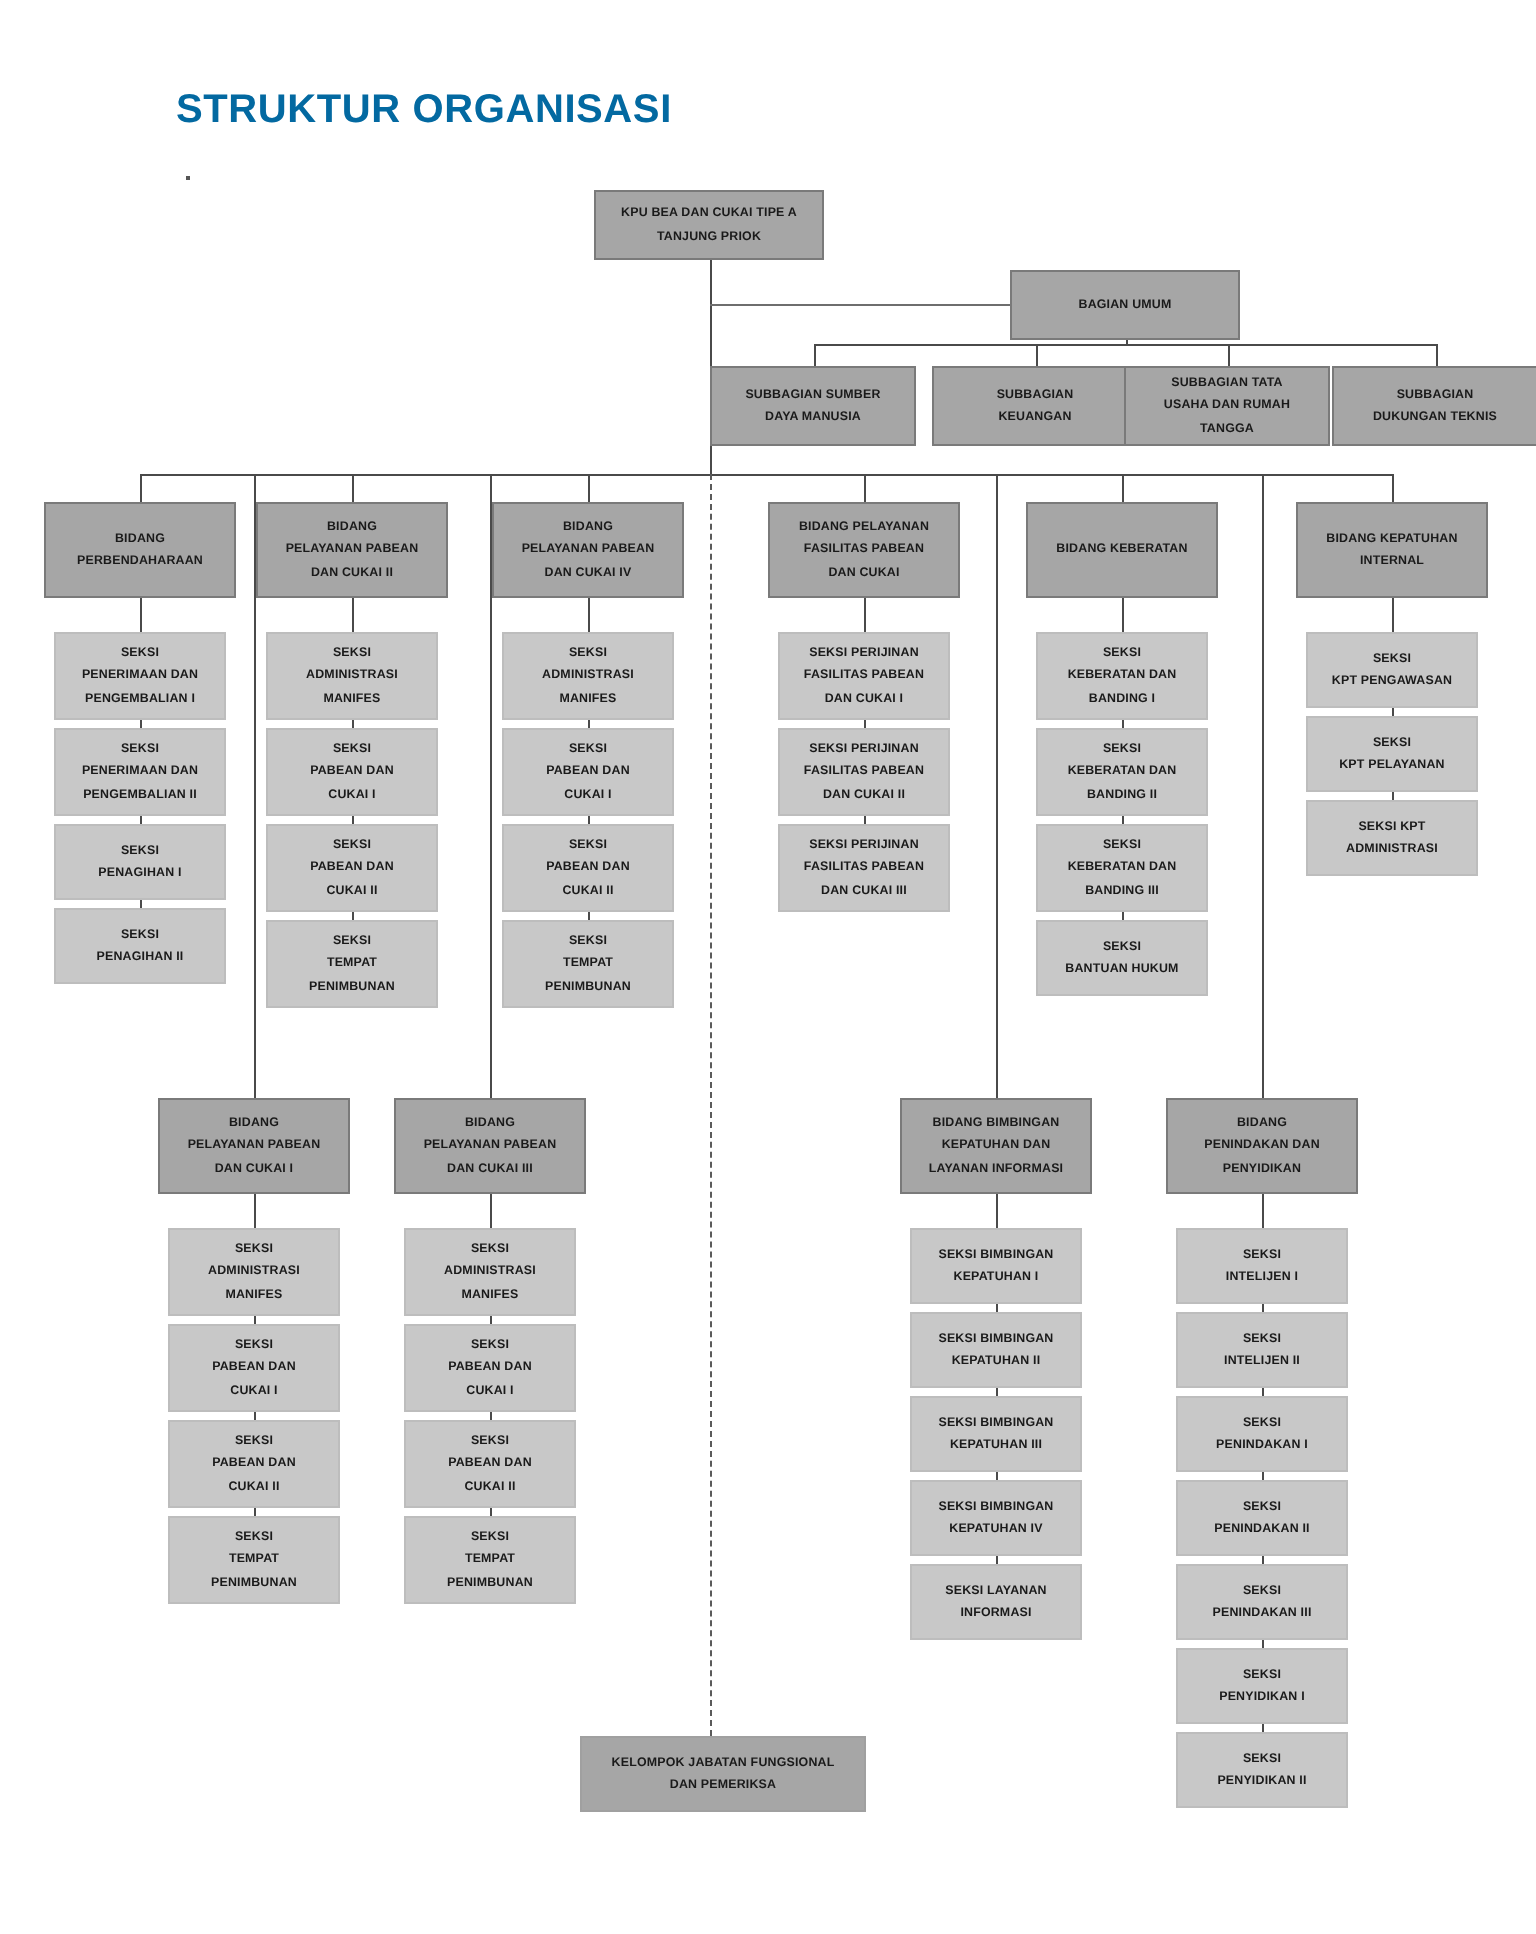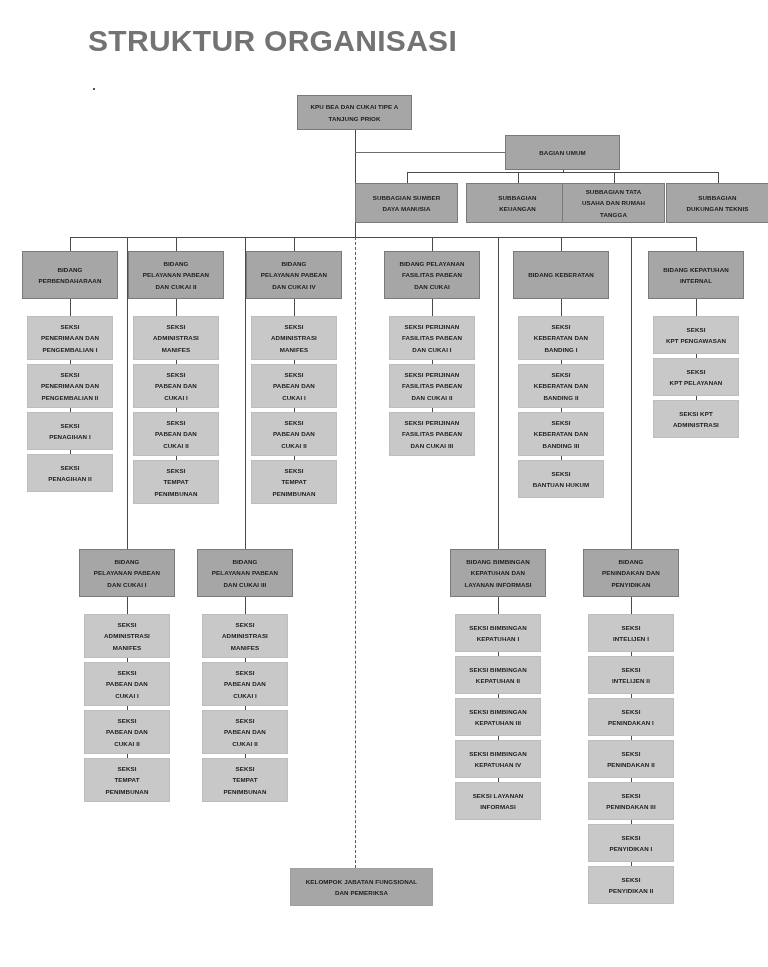--- a/index.html
+++ b/index.html
@@ -9,25 +9,25 @@
     background:#ffffff;
     font-family:"Liberation Sans", sans-serif;
     color:#111111;
     overflow:hidden;
     position:relative;
   }
   #chart-root { position:absolute; left:0; top:0; width:768px; height:967px; }
 
   .page-title {
     position:absolute;
-    left:88px; top:24px;
-    font-size:30px;
+    left:88px; top:44px;
+    font-size:20px;
     font-weight:bold;
     letter-spacing:0.3px;
-    color:#737373;
+    color:#0369a1;
   }
   .stray-dot {
     position:absolute; left:93px; top:88px;
     width:2px; height:2px; background:#555;
   }
 
   
   .node {
     position:absolute;
     display:flex;

